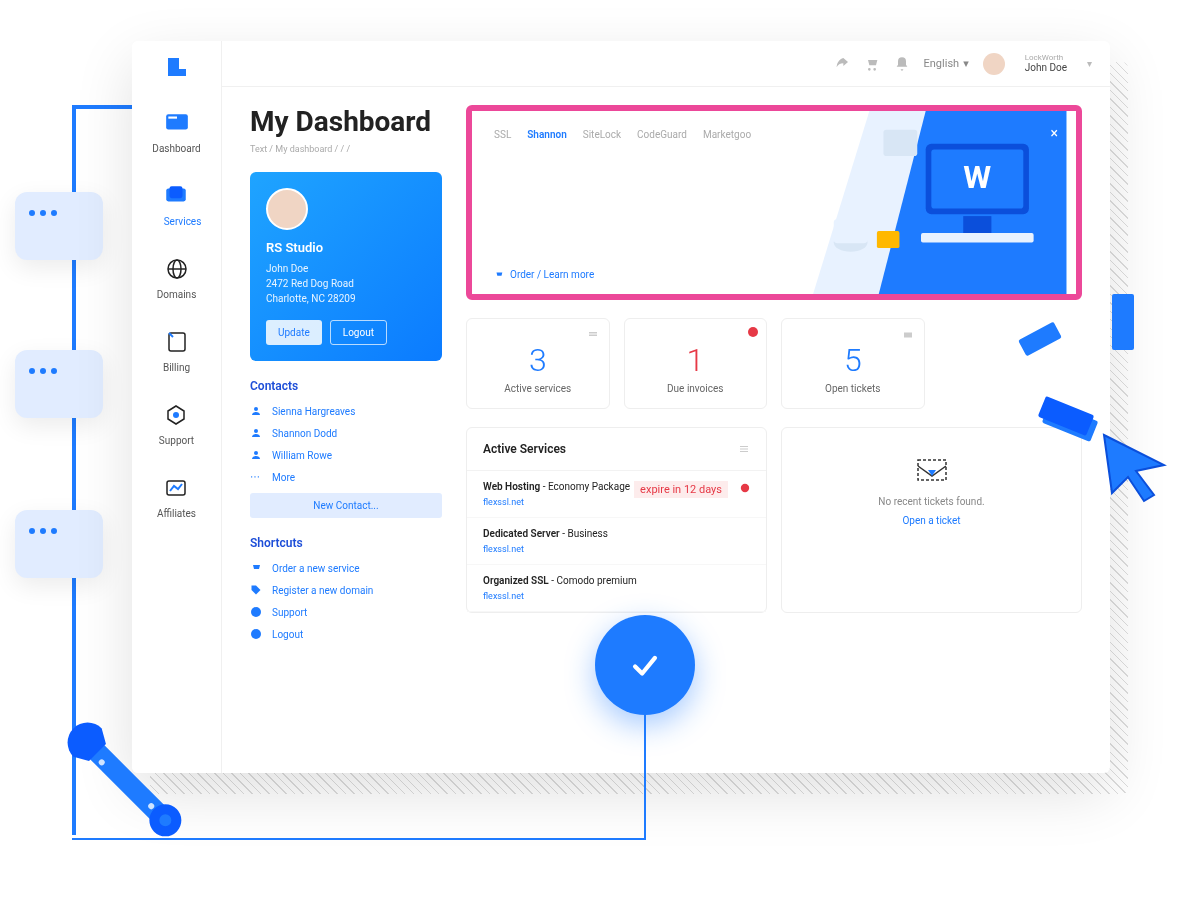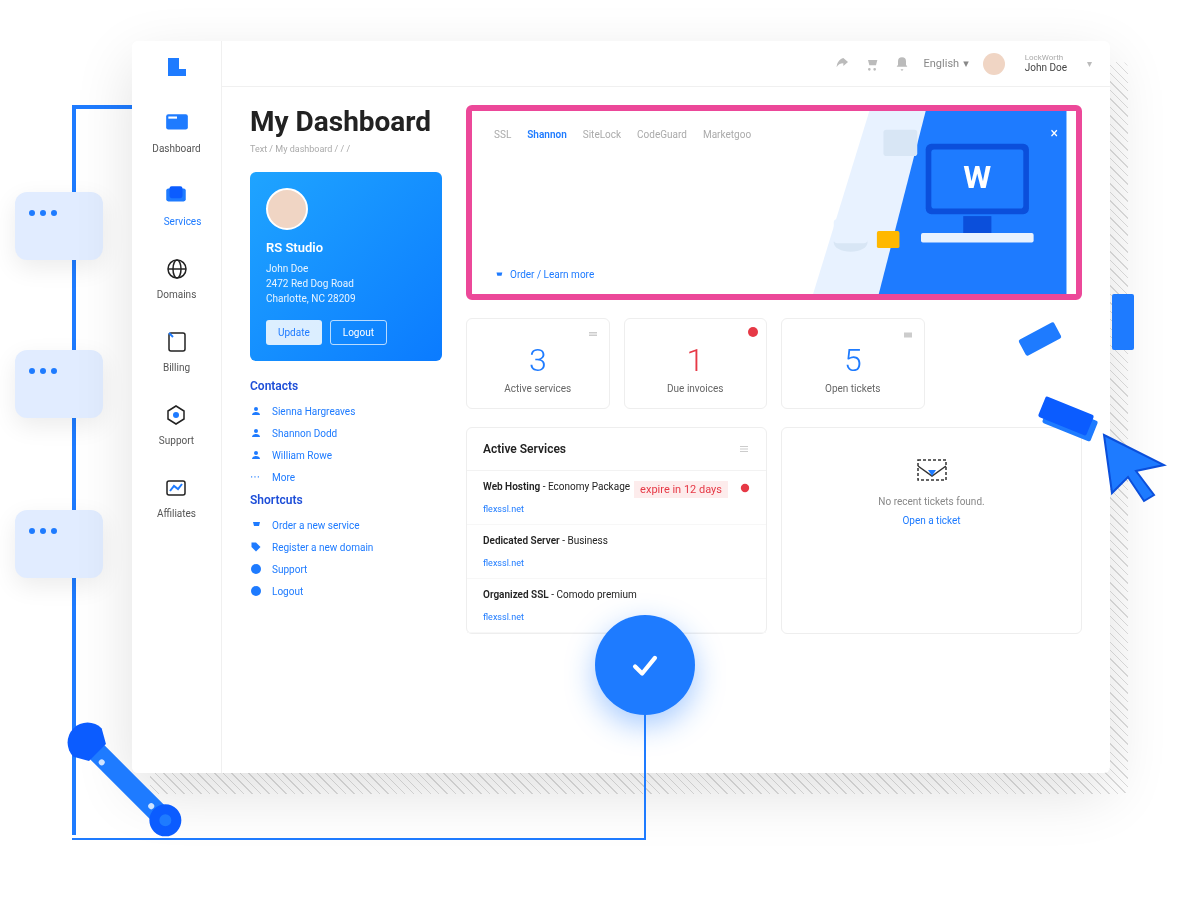--- a/index.html
+++ b/index.html
@@ -85,21 +85,21 @@
 .stat-badge { position:absolute; top:8px; right:8px; width:10px; height:10px; border-radius:50%; background:#e63946; }
 
 
 .bottom { display:grid; grid-template-columns:1fr 1fr; gap:14px; }
 .panel { background:#fff; border:1px solid #eee; border-radius:6px; }
 .panel-head { display:flex; justify-content:space-between; align-items:center; padding:14px 16px; border-bottom:1px solid #f2f2f2; }
 .panel-title { font-size:12px; font-weight:600; color:#222; }
 .service-row { padding:10px 16px; border-bottom:1px solid #f7f7f7; position:relative; }
 .service-line1 { font-size:10px; color:#222; }
 .service-line1 b { font-weight:600;margin-top:24px; }
-.service-line2 { font-size:9px; color:#1e7bff; margin-top:12px; }
+.service-line2 { font-size:9px; color:#1e7bff; margin-top:5px; }
 .service-pill { position:absolute; right:38px; top:10px; font-size:11px; background:#fdecec; color:#e63946; padding:2px 6px; border-radius:0; }
 .service-dot { position:absolute; right:16px; top:12px; width:10px; height:10px; }
 .empty-tickets { display:flex; flex-direction:column; align-items:center; padding:24px; gap:8px; }
 .empty-icon { width:36px; height:36px; }
 .empty-text { font-size:10px; color:#888; }
 .empty-link { font-size:10px; color:#1e7bff; cursor:pointer; }
 
 
 .float-cursor { position:absolute; right:18px; top:425px; width:80px; height:80px; }
 .float-wrench { position:absolute; left:50px; top:705px; width:160px; height:160px; }
@@ -270,20 +270,21 @@
             <svg class="contact-icon" viewBox="0 0 24 24">
               <circle cx="12" cy="8" r="4" fill="#1e7bff"></circle>
               <path d="M4 20c0-4 4-6 8-6s8 2 8 6" fill="#1e7bff"></path>
             </svg>
             <span>William Rowe</span>
           </div>
         <div class="contact-item">
             <span class="contact-icon">⋯</span>
             <span>More</span>
           </div>
+        <button class="btn-newcontact">New Contact...</button>
 
         <div class="section-title">Shortcuts</div>
         <div class="shortcut-item">
             <svg class="shortcut-icon" viewBox="0 0 24 24">
               <path fill="#1e7bff" d="M6 6h14l-2 8H8L6 6z"></path>
             </svg>
             <span>Order a new service</span>
           </div>
         <div class="shortcut-item">
             <svg class="shortcut-icon" viewBox="0 0 24 24">

